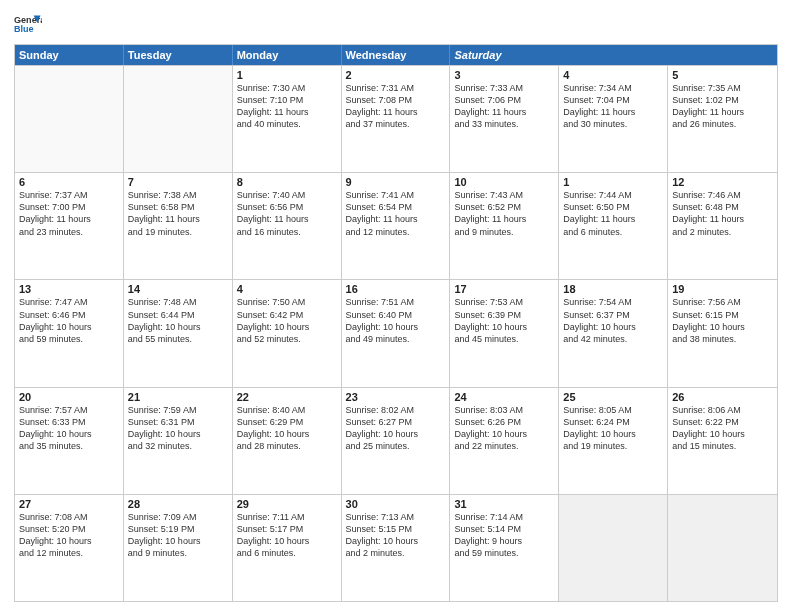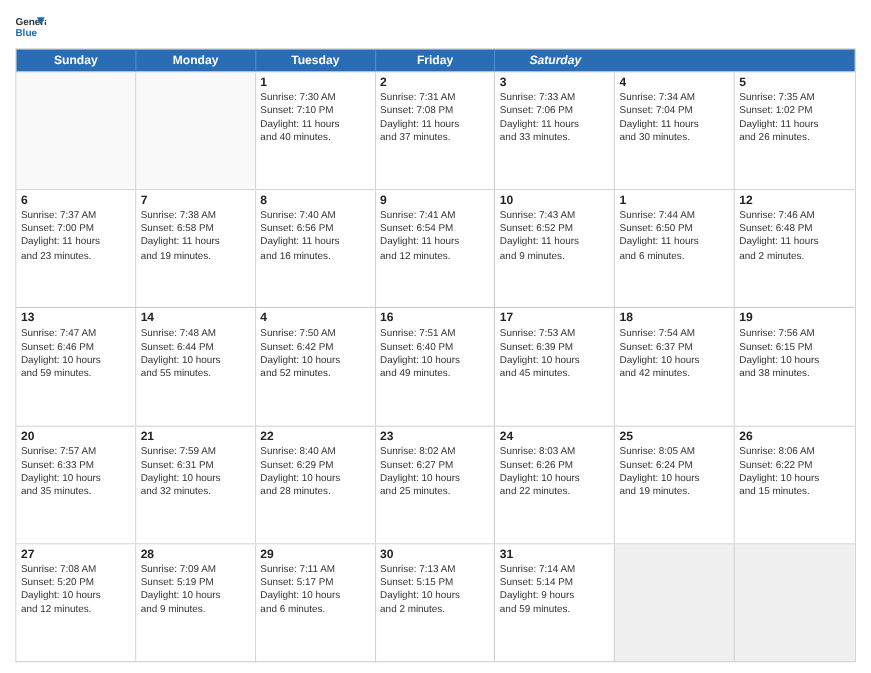--- a/index.html
+++ b/index.html
@@ -53,21 +53,21 @@
     .cal-header-row {
       display: grid;
       grid-template-columns: repeat(7, 1fr);
       background: #2a6db5;
     }
     .cal-header-cell {
       color: #fff;
       font-size: 11px;
       font-weight: bold;
       padding: 4px 4px;
-      text-align: center;
+      text-align: left;
       border-right: 1px solid #4a8dd5;
     }
     .cal-header-cell:last-child { border-right: none; font-style: italic; }
     .cal-body {
       flex: 1;
       display: flex;
       flex-direction: column;
     }
     .cal-row {
       display: grid;
@@ -115,23 +115,23 @@
     </div>
     <div class="title-block">
       <div class="month-title"></div>
       <div class="subtitle"></div>
     </div>
   </div>
 
   <div class="calendar">
     <div class="cal-header-row">
     <div class="cal-header-cell">Sunday</div>
+        <div class="cal-header-cell">Tuesday</div>
         <div class="cal-header-cell">Monday</div>
-        <div class="cal-header-cell">Tuesday</div>
-        <div class="cal-header-cell">Friday</div>
+        <div class="cal-header-cell">Wednesday</div>
         <div class="cal-header-cell">Saturday</div>
       </div>
     <div class="cal-body">
     <div class="cal-row">
           <div class="cal-cell empty"></div>
           <div class="cal-cell empty"></div>
           <div class="cal-cell">
             <span class="day-num">1</span>
             <span class="cell-line">Sunrise: 7:30 AM</span>
             <span class="cell-line">Sunset: 7:10 PM</span>

